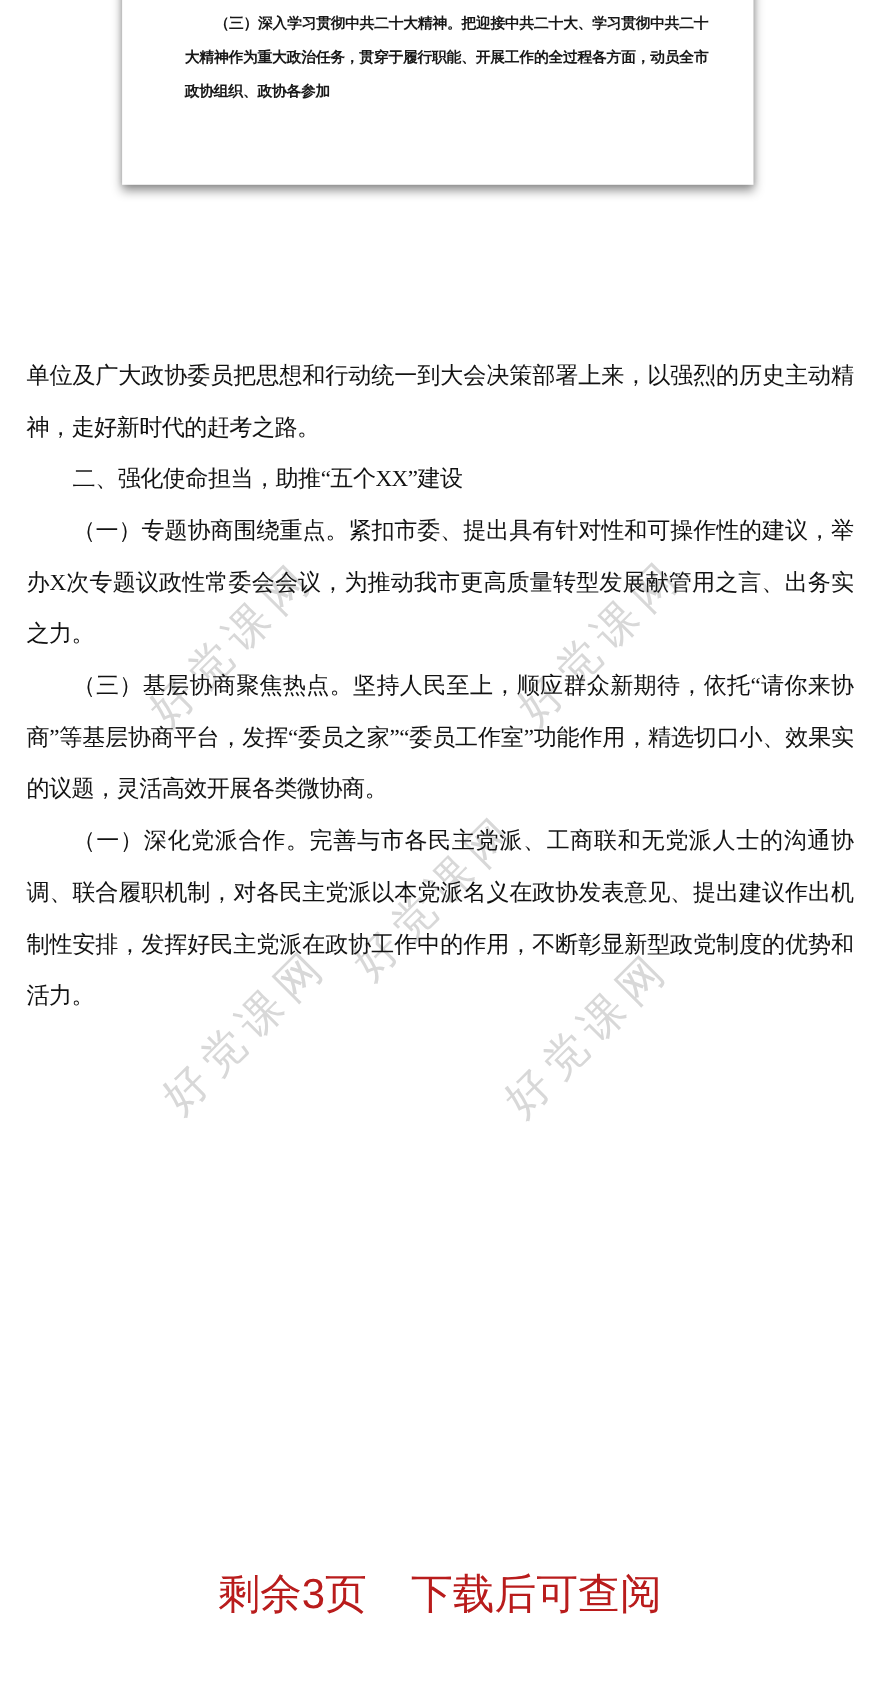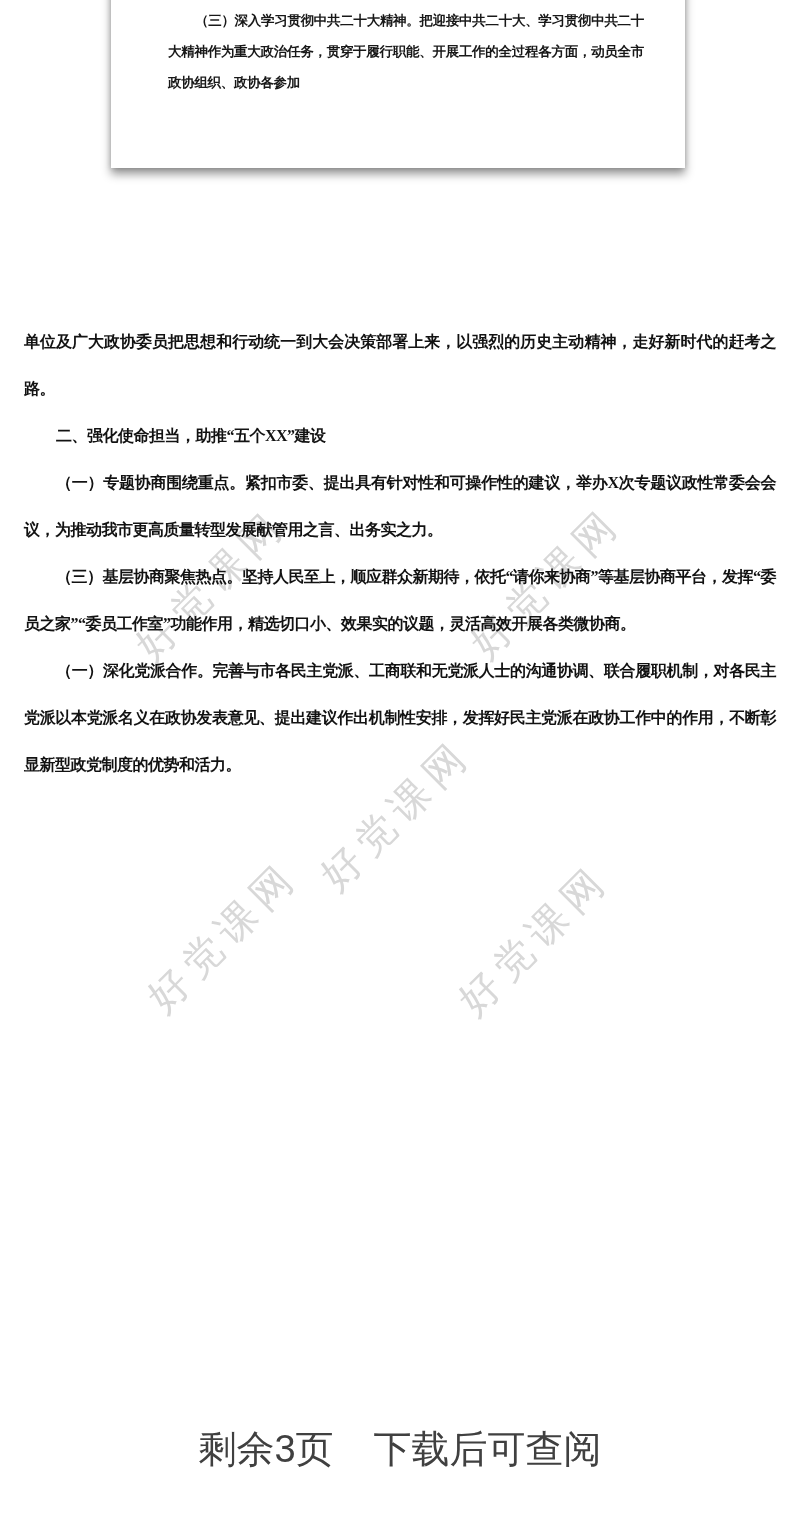--- a/index.html
+++ b/index.html
@@ -37,22 +37,22 @@
     margin-left: 16px;
   }
 
   
   .doc {
     position: absolute;
     left: 24px;
     top: 318px;
     width: 752px;
     color: #121212;
-    font-weight: 700;
-    font-size: 16px;
+    font-weight: 400;
+    font-size: 21px;
     line-height: 47px;
     text-align: justify;
     letter-spacing: -0.5px;
   }
   .doc p { text-indent: 2em; }
   .doc p.cont { text-indent: 0; }
 
   
   .watermark {
     position: absolute;
@@ -98,15 +98,15 @@
 <div class="watermark wm5" style="color: rgb(216, 216, 216);">好党课网</div>
 
 <div class="doc">
   <p class="cont">单位及广大政协委员把思想和行动统一到大会决策部署上来，以强烈的历史主动精神，走好新时代的赶考之路。</p>
   <p>二、强化使命担当，助推“五个XX”建设</p>
   <p>（一）专题协商围绕重点。紧扣市委、提出具有针对性和可操作性的建议，举办X次专题议政性常委会会议，为推动我市更高质量转型发展献管用之言、出务实之力。</p>
   <p>（三）基层协商聚焦热点。坚持人民至上，顺应群众新期待，依托“请你来协商”等基层协商平台，发挥“委员之家”“委员工作室”功能作用，精选切口小、效果实的议题，灵活高效开展各类微协商。</p>
   <p>（一）深化党派合作。完善与市各民主党派、工商联和无党派人士的沟通协调、联合履职机制，对各民主党派以本党派名义在政协发表意见、提出建议作出机制性安排，发挥好民主党派在政协工作中的作用，不断彰显新型政党制度的优势和活力。</p>
 </div>
 
-<div class="footer-note" style="color: #404040;">
+<div class="footer-note" style="color: #b91c1c;">
   <span>剩余3页</span><span class="gap"></span><span>下载后可查阅</span>
 </div>
 
 </body></html>

